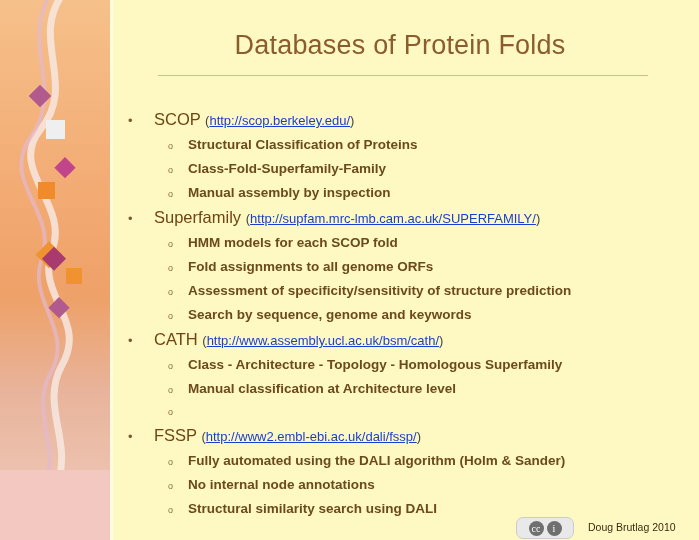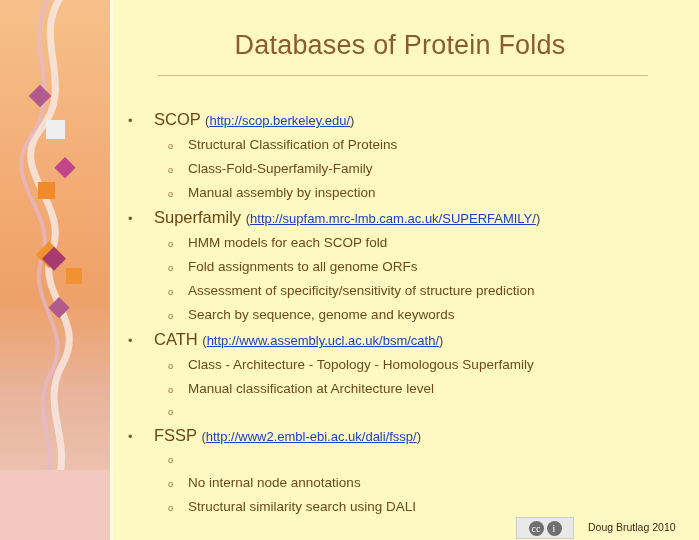--- a/index.html
+++ b/index.html
@@ -114,31 +114,32 @@
     width: 20px;
     flex: 0 0 20px;
     color: #8a6a3a;
     font-size: 9px;
     line-height: 21px;
   }
   .l2-text {
     font-size: 13.5px;
     color: #6b4a1e;
     line-height: 21px;
+    font-weight: bold;
   }
   
   .cc-badge {
     position: absolute;
     left: 516px;
     top: 517px;
     width: 56px;
     height: 20px;
     background: #e9e9e9;
     border: 1px solid #cccccc;
-    border-radius: 0;
+    border-radius: 7px;
     display: flex;
     align-items: center;
     justify-content: center;
     gap: 3px;
   }
   .cc-circle {
     width: 15px;
     height: 15px;
     border-radius: 50%;
     background: #6f6f6f;
@@ -253,20 +254,21 @@
 
     <div class="l1">
       <span class="l1-bullet">•</span>
       <span class="l1-text">
         <span class="name">FSSP</span>
         <span class="paren">(</span><a class="link" href="#">http://www2.embl-ebi.ac.uk/dali/fssp/</a><span class="paren">)</span>
       </span>
     </div>
     <div class="l2">
       <span class="l2-bullet">o</span>
+      <span class="l2-text">Fully automated using the DALI algorithm (Holm &amp; Sander)</span>
     </div>
     <div class="l2">
       <span class="l2-bullet">o</span>
       <span class="l2-text">No internal node annotations</span>
     </div>
     <div class="l2">
       <span class="l2-bullet">o</span>
       <span class="l2-text">Structural similarity search using DALI</span>
     </div>
 

